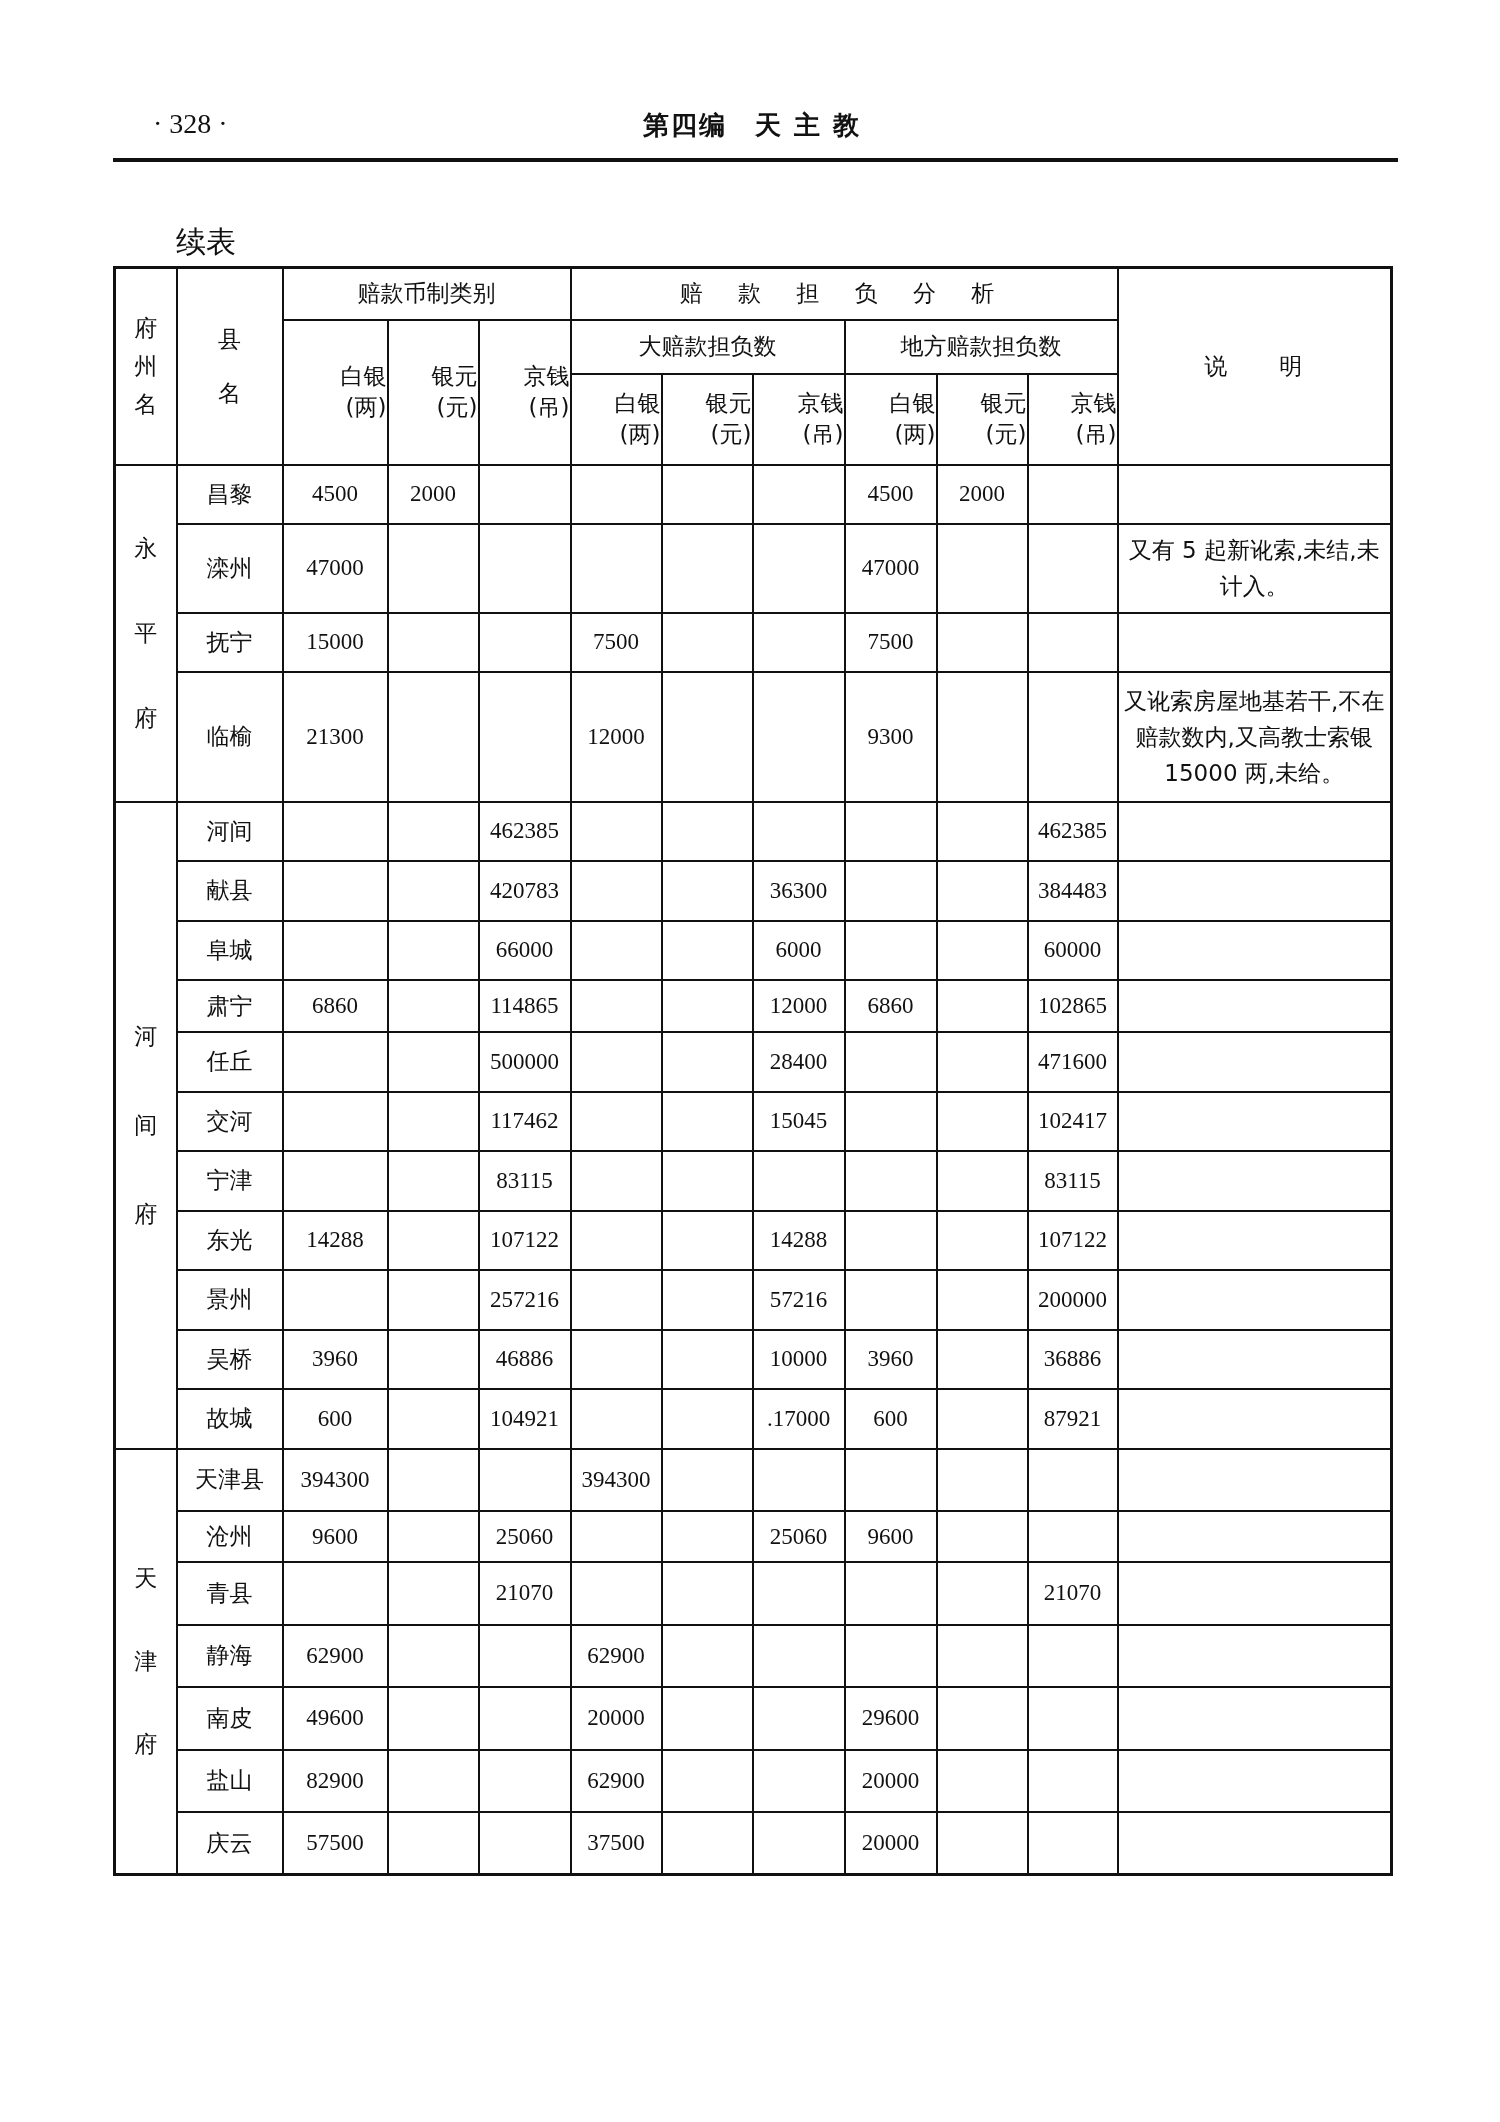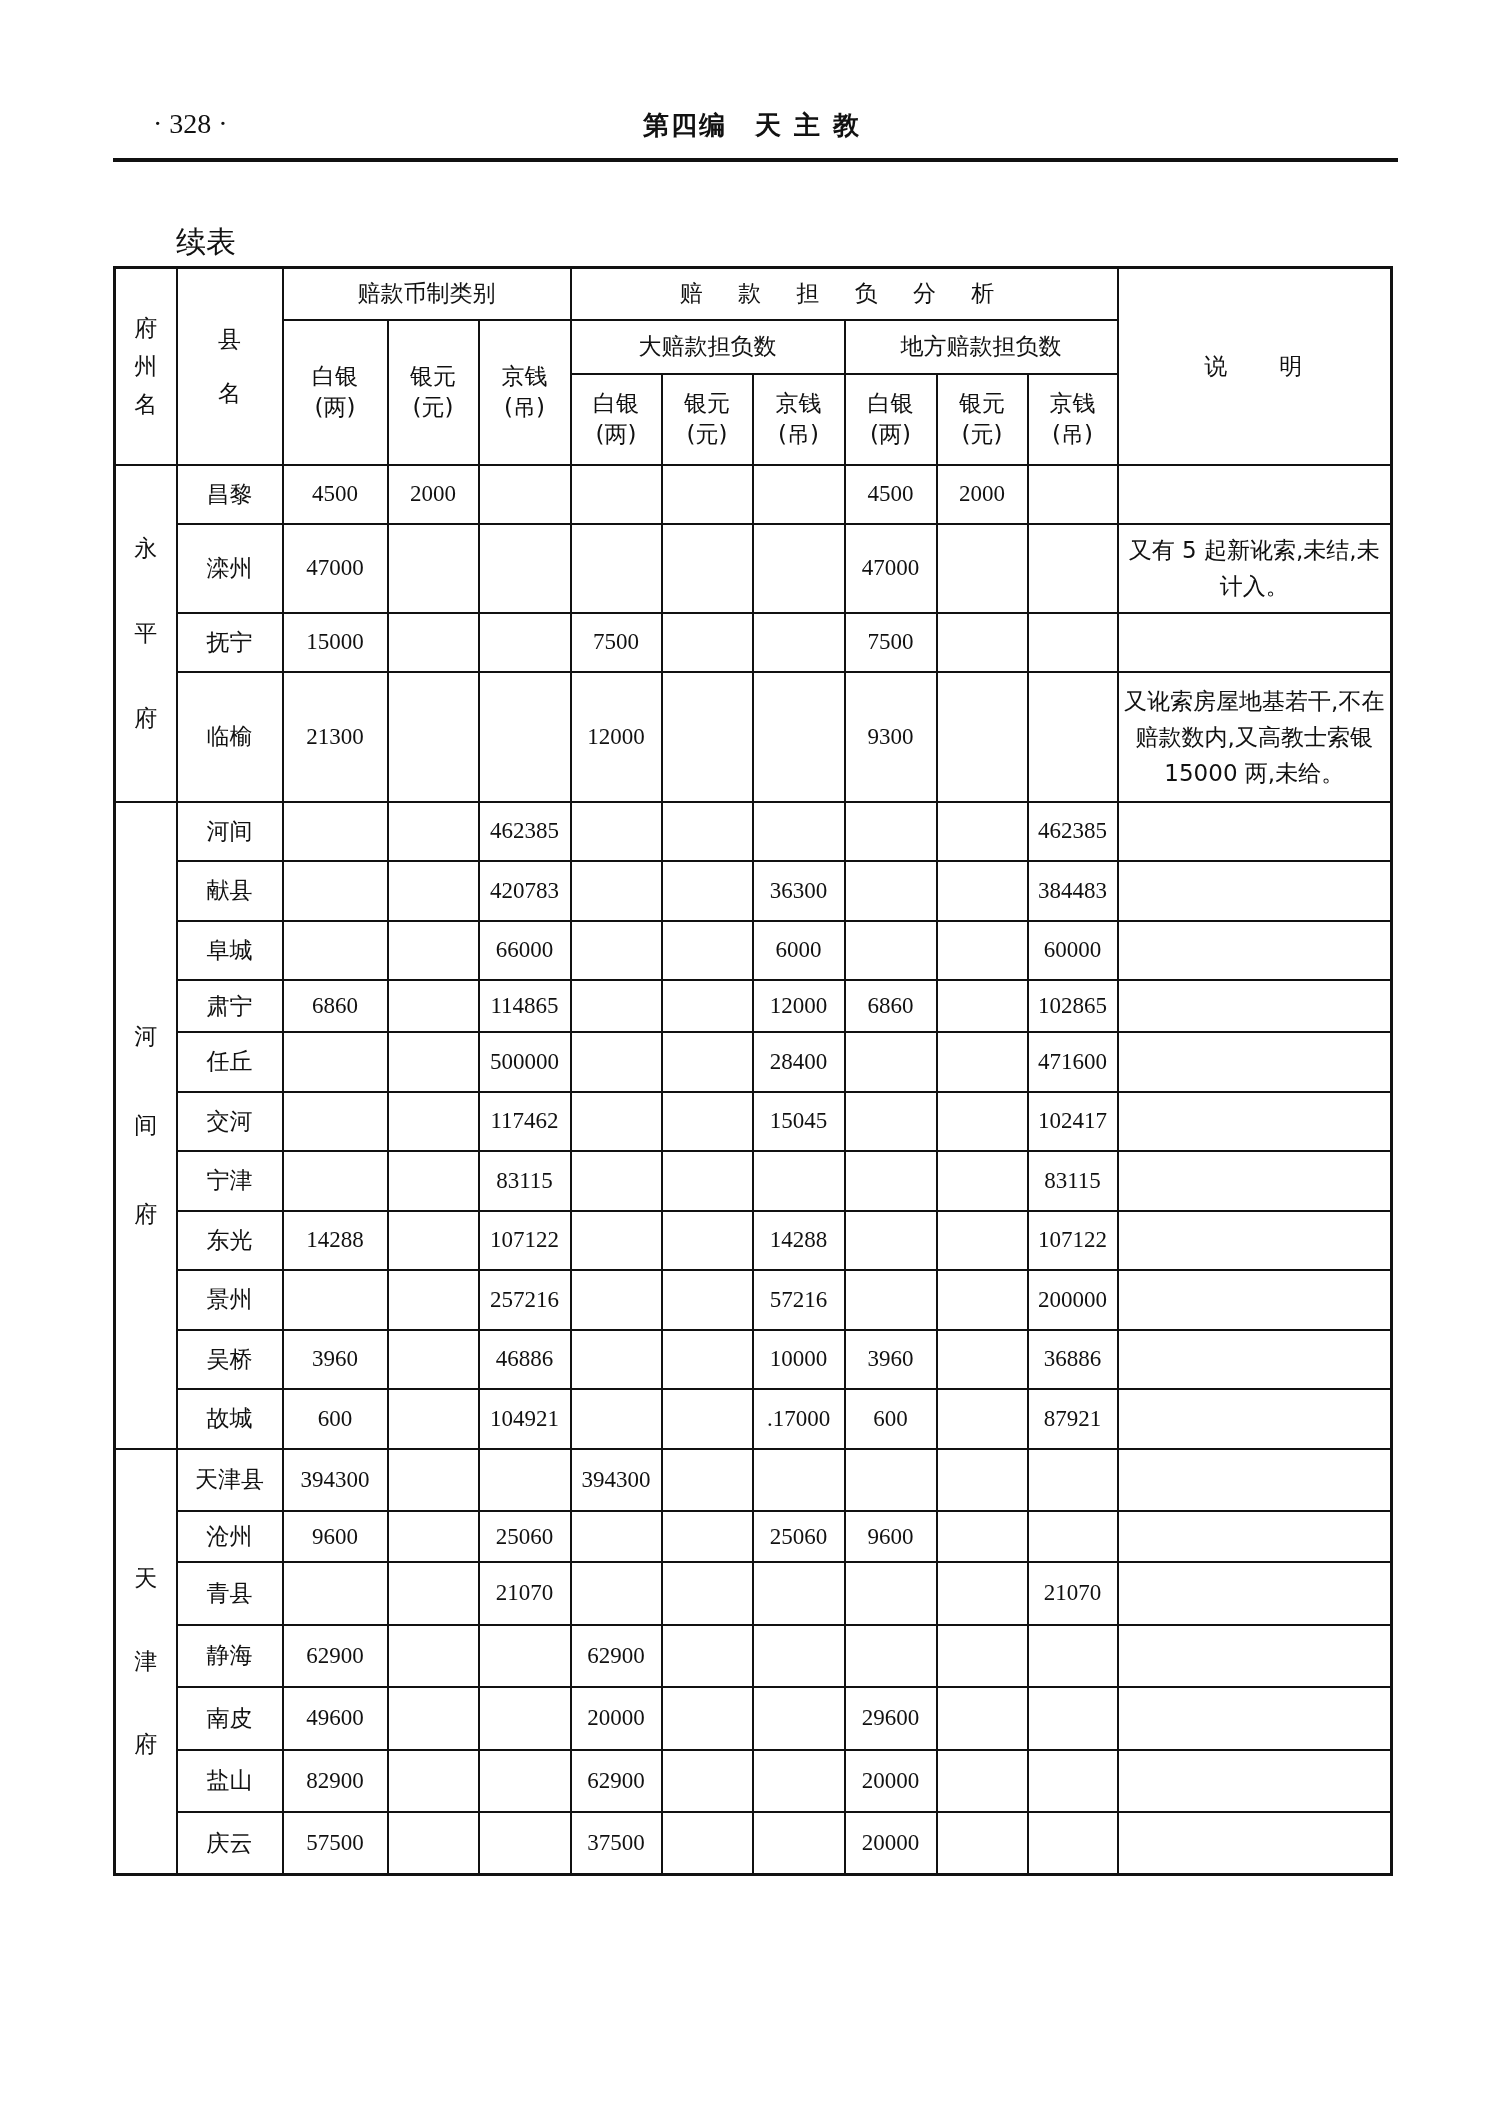--- a/index.html
+++ b/index.html
@@ -28,21 +28,21 @@
     position: absolute; left: 113px; top: 266px;
     border-collapse: collapse; table-layout: fixed;
     border: 3px solid #111;
     font-family: "DejaVu Sans", sans-serif;
   }
   table.main td, table.main th {
     border: 2px solid #111; padding: 0; font-weight: normal;
     font-size: 23px; text-align: center; vertical-align: middle;
   }
   th.hd { font-family: "DejaVu Sans", sans-serif; font-size: 23px; }
-  th .unit { display: block; }
+  th .unit { display: block; text-align: right; }
   .vert { line-height: 38px; }
   .vert span { display: block; }
   td.num { text-align: right; padding-right: 8px; font-family: "Liberation Serif", serif; font-size: 25px; }
   td.county { font-size: 23px; border-radius: 25px; }
   td.note { text-align: left; padding-left: 4px; font-size: 22px; line-height: 36px; font-weight: bold; }
   td.pref { vertical-align: middle; }
   .spaced { letter-spacing: 14px; }
   .shuoming { letter-spacing: 2px; }
 </style>
 </head>

